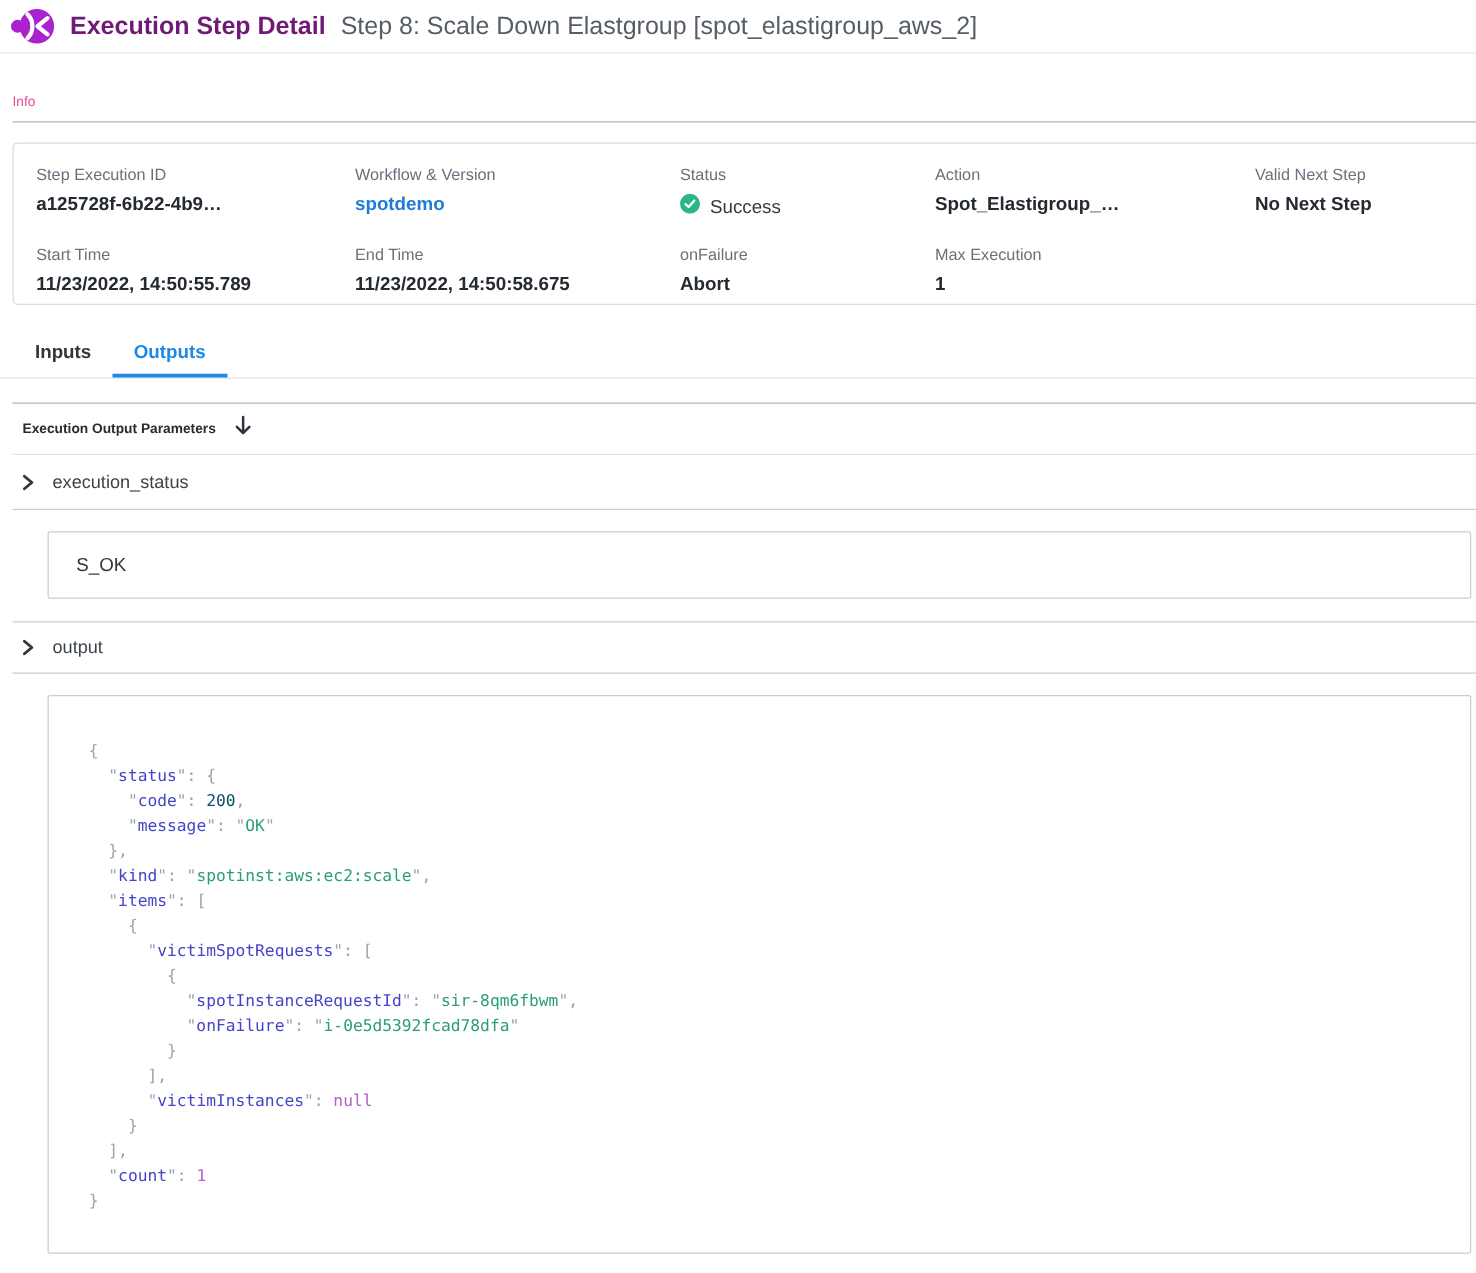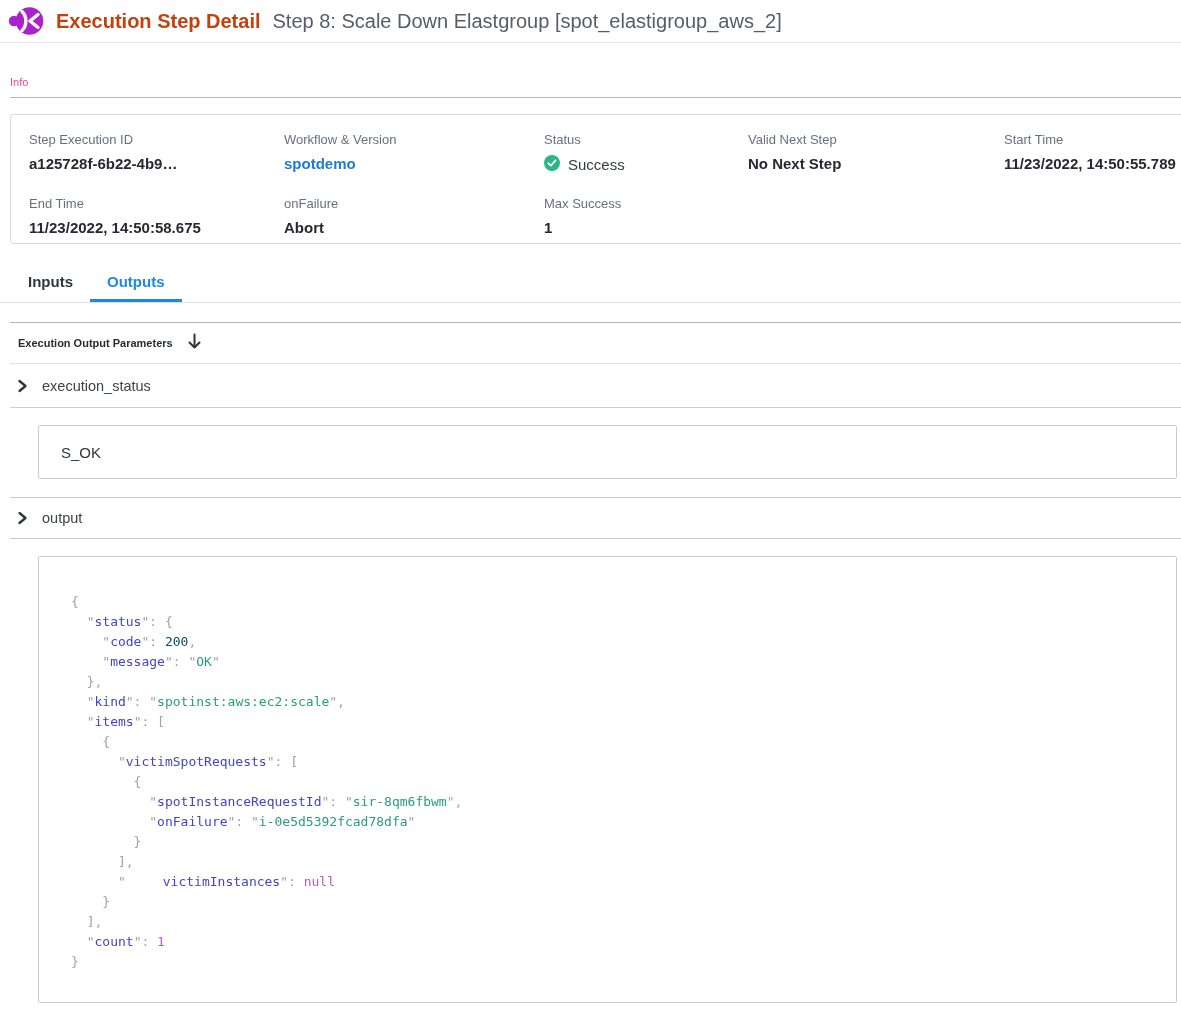--- a/index.html
+++ b/index.html
@@ -3,21 +3,21 @@
 <meta charset="utf-8">
 <style>
   * { margin:0; padding:0; box-sizing:border-box; }
   html,body { width:1181px; height:1018px; background:#fff; overflow:hidden;
               font-family:"Liberation Sans", sans-serif; color:#22272e; }
 
   
   .app-header { display:flex; align-items:center; gap:12px; height:43px;
                 padding:0 10px 0 8px; border-bottom:1px solid #e6e8ea; }
   .logo { display:inline-flex; align-items:center; }
-  .page-title { font-size:20px; font-weight:bold; color:#c2410c; }
+  .page-title { font-size:20px; font-weight:bold; color:#701a75; }
   .page-subtitle { font-size:20px; font-weight:normal; color:#555d66; }
 
   
   .divider { height:1px; border:none; margin-left:10px; }
   .div-strong { background:#b4b8bc; }
   .div-medium { background:#c9cdd0; }
   .div-light  { background:#e0e2e5; }
 
   
   .section-label { font-size:11px; color:#ec4899; margin:33px 0 9px 10px; }
@@ -94,20 +94,24 @@
         <span>
           <svg width="16" height="16" viewBox="0 0 16 16">
             <circle cx="8" cy="8" r="8" fill="#2bb784"></circle>
             <path d="M4.4 8.3 L6.9 10.6 L11.5 5.4" stroke="#fff" stroke-width="1.8" fill="none" stroke-linecap="round" stroke-linejoin="round"></path>
           </svg>
         </span>
         <span>Success</span>
       </div>
     </div>
 
+    <div class="cell">
+      <div class="flabel">Action</div>
+      <div class="fvalue">Spot_Elastigroup_…</div>
+    </div>
 
     <div class="cell">
       <div class="flabel">Valid Next Step</div>
       <div class="fvalue">No Next Step</div>
     </div>
 
     <div class="cell">
       <div class="flabel">Start Time</div>
       <div class="fvalue">11/23/2022, 14:50:55.789</div>
     </div>
@@ -116,21 +120,21 @@
       <div class="flabel">End Time</div>
       <div class="fvalue">11/23/2022, 14:50:58.675</div>
     </div>
 
     <div class="cell">
       <div class="flabel">onFailure</div>
       <div class="fvalue">Abort</div>
     </div>
 
     <div class="cell">
-      <div class="flabel">Max Success</div>
+      <div class="flabel">Max Execution</div>
       <div class="fvalue">1</div>
     </div>
 
     <div class="cell"></div>
   </div>
 </div>
 
 <div class="tabbar">
   <div class="tab">Inputs</div>
   <div class="tab active">Outputs</div>
@@ -182,19 +186,19 @@
       <div class="code-line"><span style="color: rgb(155, 163, 171);">  },</span></div>
       <div class="code-line"><span style="color: rgb(155, 163, 171);">  "</span><span style="color: rgb(68, 68, 200);">kind</span><span style="color: rgb(155, 163, 171);">": "</span><span style="color: rgb(42, 157, 124); margin-top: 33px;">spotinst:aws:ec2:scale</span><span style="color: rgb(155, 163, 171);">",</span></div>
       <div class="code-line"><span style="color: rgb(155, 163, 171);">  "</span><span style="color: rgb(68, 68, 200);">items</span><span style="color: rgb(155, 163, 171);">": [</span></div>
       <div class="code-line"><span style="color: rgb(155, 163, 171);">    {</span></div>
       <div class="code-line"><span style="color: rgb(155, 163, 171);">      "</span><span style="color: rgb(68, 68, 200);">victimSpotRequests</span><span style="color: rgb(155, 163, 171);">": [</span></div>
       <div class="code-line"><span style="color: rgb(155, 163, 171);">        {</span></div>
       <div class="code-line"><span style="color: rgb(155, 163, 171);">          "</span><span style="color: rgb(68, 68, 200); margin-top: 25px;">spotInstanceRequestId</span><span style="color: rgb(155, 163, 171);">": "</span><span style="color: rgb(42, 157, 124);">sir-8qm6fbwm</span><span style="color: rgb(155, 163, 171);">",</span></div>
       <div class="code-line"><span style="color: rgb(155, 163, 171);">          "</span><span style="color: rgb(68, 68, 200);">onFailure</span><span style="color: rgb(155, 163, 171);">": "</span><span style="color: rgb(42, 157, 124);">i-0e5d5392fcad78dfa</span><span style="color: rgb(155, 163, 171);">"</span></div>
       <div class="code-line"><span style="color: rgb(155, 163, 171);">        }</span></div>
       <div class="code-line"><span style="color: rgb(155, 163, 171);">      ],</span></div>
-      <div class="code-line"><span style="color: rgb(155, 163, 171);">      "</span><span style="color: rgb(68, 68, 200); margin-left: 37px;">victimInstances</span><span style="color: rgb(155, 163, 171);">": </span><span style="color: rgb(180, 94, 200);">null</span></div>
+      <div class="code-line"><span style="color: rgb(155, 163, 171);">      "</span><span style="color: rgb(68, 68, 200);">victimInstances</span><span style="color: rgb(155, 163, 171);">": </span><span style="color: rgb(180, 94, 200);">null</span></div>
       <div class="code-line"><span style="color: rgb(155, 163, 171);">    }</span></div>
       <div class="code-line"><span style="color: rgb(155, 163, 171);">  ],</span></div>
       <div class="code-line"><span style="color: rgb(155, 163, 171);">  "</span><span style="color: rgb(68, 68, 200);">count</span><span style="color: rgb(155, 163, 171);">": </span><span style="color: rgb(180, 94, 200);">1</span></div>
       <div class="code-line"><span style="color: rgb(155, 163, 171);">}</span></div>
     </div>
 </div>
 
 </body></html>

